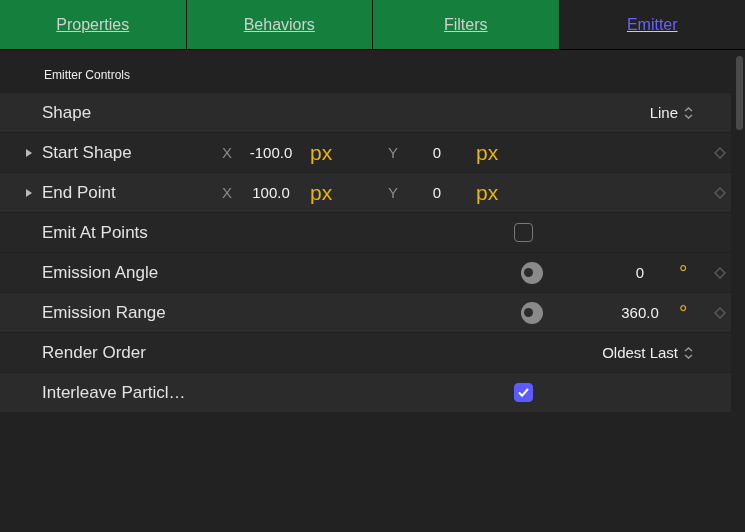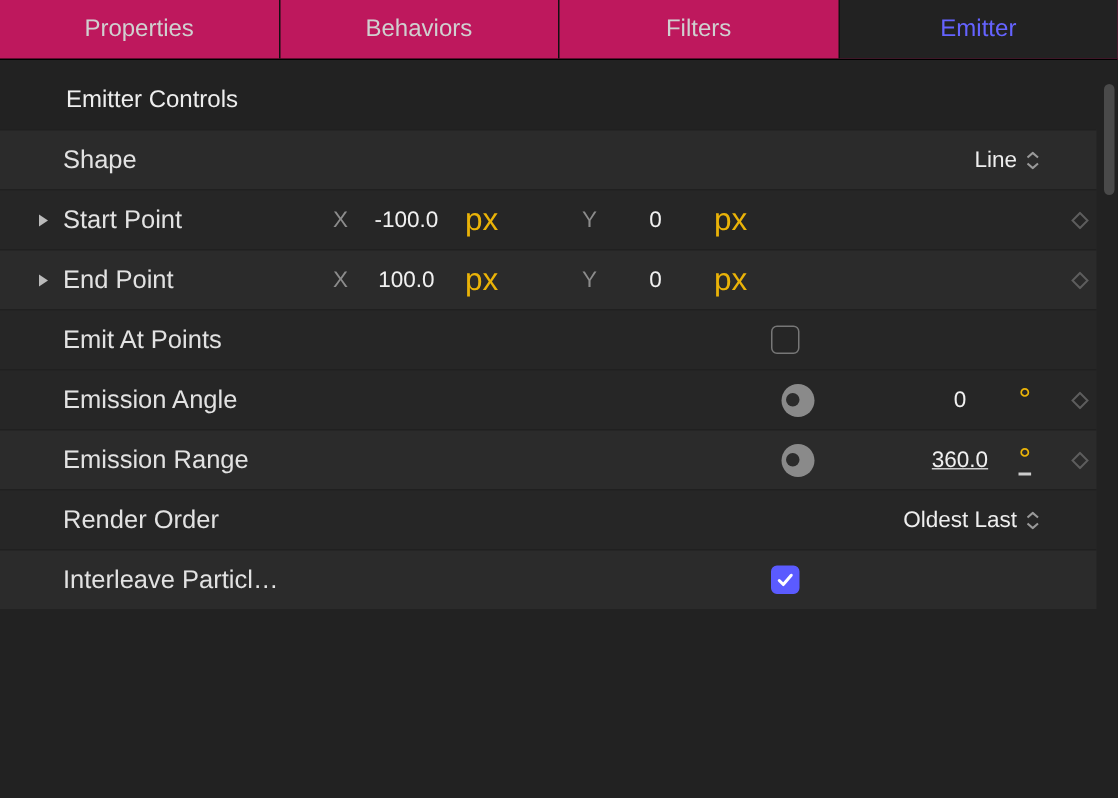--- a/index.html
+++ b/index.html
@@ -1,24 +1,24 @@
 <!DOCTYPE html>
 <html><head>
 <meta charset="utf-8">
 <style>
   * { box-sizing: border-box; margin: 0; padding: 0; font-family: -apple-system, "Helvetica Neue", Arial, sans-serif; }
   body { background: #1a1a1a; color: #ccc; font-size: 14px; width: 745px; height: 532px; overflow: hidden; }
   .root { display: flex; flex-direction: column; height: 100%; position: relative; }
-  .tabs { display: flex; height: 40px; background: #be185d; border-bottom: 1px solid #000; }
+  .tabs { display: flex; height: 50px; background: #15803d; border-bottom: 1px solid #000; text-decoration: underline; }
   .tab { flex: 1; display: flex; align-items: center; justify-content: center; color: #d0d0d0; border-right: 1px solid #111; cursor: pointer; font-size: 16px; }
   .tab:last-child { border-right: none; }
   .tab.active { color: #6563ff; background: #222; }
   .scrollbar { position: absolute; right: 2px; top: 56px; width: 7px; height: 74px; background: #4a4a4a; border-radius: 4px; }
   .panel { flex: 1; overflow: hidden; background: #222; padding-top: 10px; padding-right: 14px; }
-  .section-header { padding: 8px 0 10px 44px; color: #eee; font-size: 16px; }
+  .section-header { padding: 8px 0 10px 44px; color: #eee; font-size: 12px; }
   .row { display: flex; align-items: center; height: 40px; padding-left: 22px; background: #2b2b2b; border-top: 1px solid #202020; }
   .row.alt { background: #262626; }
   .disclosure { width: 14px; height: 14px; margin-right: 6px; display: inline-flex; align-items: center; justify-content: center; color: #bbb; }
   .disclosure.hidden { visibility: hidden; }
   .label { flex: 0 0 176px; color: #e2e2e2; font-size: 17px; white-space: nowrap; overflow: hidden; text-overflow: ellipsis; }
   .spacer { flex: 1; }
   .axis-label { color: #8b8b8b; font-size: 15px; width: 18px; text-align: center; }
   .numfield { color: #f0f0f0; font-size: 15px; text-align: center; width: 66px; padding-right: 4px; }
   .unit { color: #eab308; font-size: 21px; width: 26px; text-align: left; }
   .unit.deg { width: 18px; }
@@ -71,21 +71,21 @@
     </div>
     <div class="tail"></div>
   </div>
 
   <div class="row alt">
     <span class="disclosure">
       <svg width="10" height="10" viewBox="0 0 10 10">
             <path d="M2 1 L8 5 L2 9 Z" fill="#bbb"></path>
           </svg>
     </span>
-    <div class="label">Start Point</div>
+    <div class="label">Start Shape</div>
     <div class="xy-col">
       <div class="seg">
         <span class="axis-label">X</span>
         <span class="numfield">-100.0</span>
         <span class="unit">px</span>
       </div>
       <div class="seg">
         <span class="axis-label">Y</span>
         <span class="numfield">0</span>
         <span class="unit">px</span>
@@ -162,21 +162,21 @@
     </div>
   </div>
 
   <div class="row">
     <span class="disclosure hidden"></span>
     <div class="label">Emission Range</div>
     <div class="spacer"></div>
     <div class="value-col dialcol">
       <span class="dial"></span>
     </div>
-    <div style="display:flex;align-items:center;gap:4px;width:150px;justify-content:flex-end;text-decoration:underline;">
+    <div style="display:flex;align-items:center;gap:4px;width:150px;justify-content:flex-end;">
       <span class="numfield">360.0</span>
       <span class="unit deg">°</span>
     </div>
     <div class="tail">
       <span class="keyframe">
         <svg width="12" height="12" viewBox="0 0 12 12">
               <path d="M6 1 L11 6 L6 11 L1 6 Z" fill="none" stroke="#5d5d5d" stroke-width="1.3"></path>
             </svg>
       </span>
     </div>

